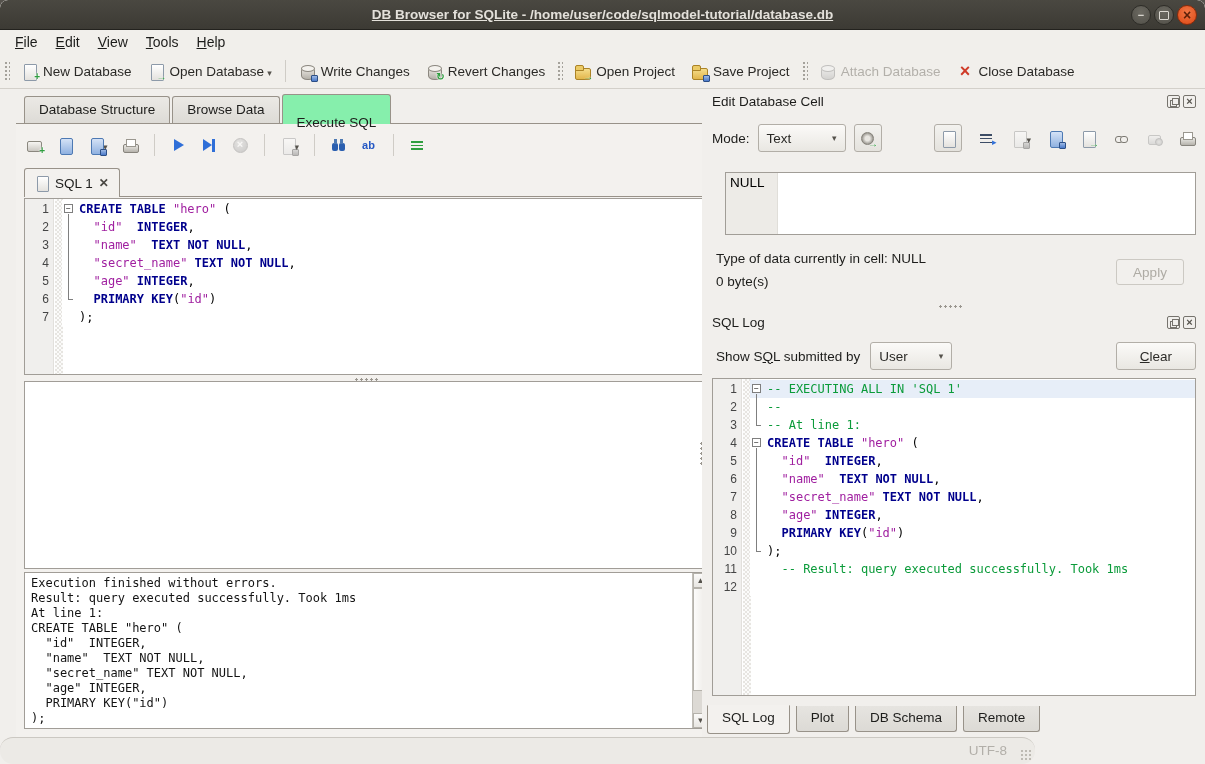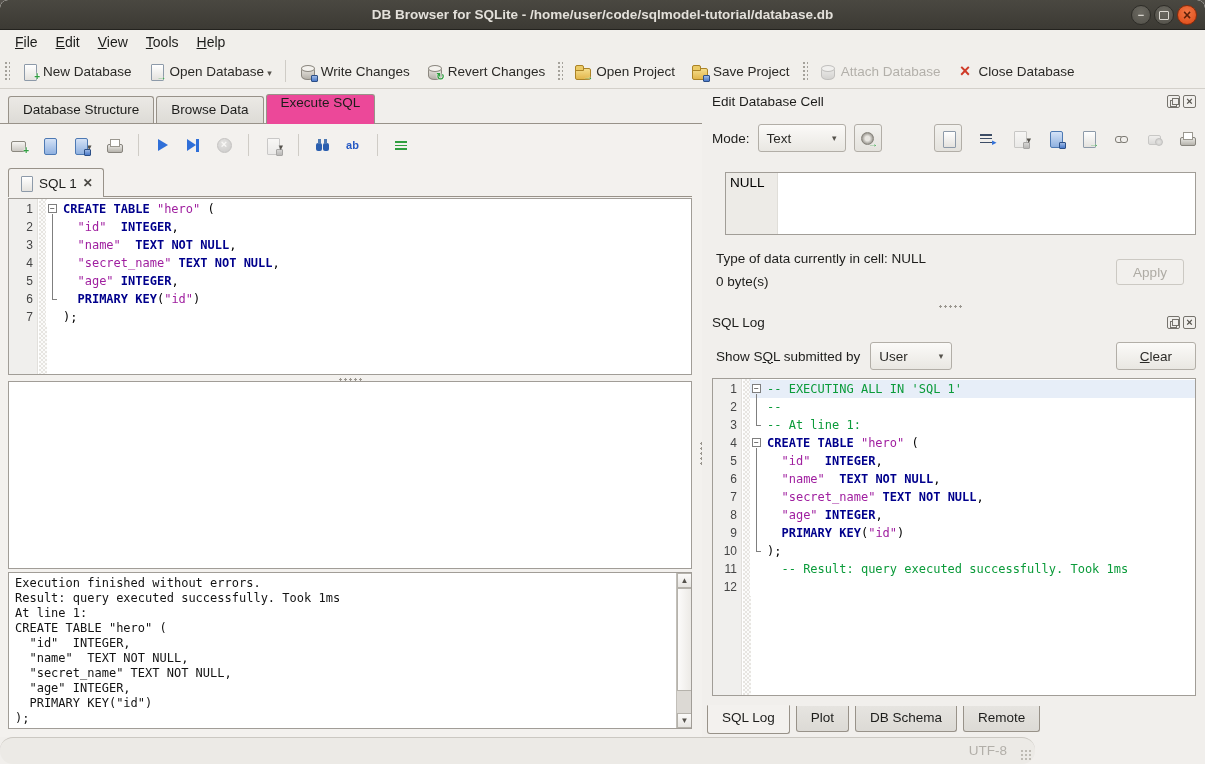--- a/index.html
+++ b/index.html
@@ -3,21 +3,21 @@
 <meta charset="utf-8">
 <style>
   * { margin:0; padding:0; box-sizing:border-box; }
   html,body { width:1205px; height:764px; background:#55524c; font-family:"Liberation Sans",sans-serif; }
   #window { position:relative; width:1205px; height:764px; background:#f1efec; overflow:hidden; border-radius:8px 8px 0 0; }
 
   
   #titlebar { position:absolute; left:0; top:0; width:1205px; height:30px;
     background:linear-gradient(#4a4841,#3c3a34); border-bottom:1px solid #23221e; border-radius:8px 8px 0 0; }
   #titlebar .title { position:absolute; left:0; right:0; top:0; height:30px; line-height:30px;
-    text-align:center; color:#e3e0da; font-weight:bold; font-size:13.5px; }
+    text-align:center; color:#e3e0da; font-weight:bold; font-size:13.5px;text-decoration:underline; }
   .winbtns { position:absolute; right:8px; top:5px; display:flex; gap:3px; }
   .winbtn { width:20px; height:20px; border-radius:50%; position:relative;
     background:radial-gradient(circle at 50% 35%, #6b6961, #514f48); border:1px solid #2e2d28; }
   .winbtn.close { background:radial-gradient(circle at 50% 35%, #f07746, #dd4814); border-color:#8c2c0b; }
   .winbtn::after { position:absolute; left:0; right:0; top:0; bottom:0; display:flex; align-items:center; justify-content:center;
     color:#dcd9d2; font-size:11px; font-weight:bold; }
   .winbtn.min::after { content:"\2212"; margin-top:-1px; }
   .winbtn.max::after { content:""; width:8px; height:7px; border:1.5px solid #dcd9d2; margin:auto; border-radius:1px; }
   .winbtn.close::after { content:"\00d7"; color:#5d2008; font-size:14px; margin-top:-1px; }
 
@@ -87,26 +87,26 @@
   .ic.nullic::before { content:""; position:absolute; left:2px; top:5px; width:11px; height:8px;
     background:linear-gradient(#f0eeea,#c4c1ba); border:1px solid #9a978f; border-radius:2px; }
   .ic.nullic::after { content:""; position:absolute; right:0px; bottom:1px; width:6px; height:6px; border-radius:50%;
     background:radial-gradient(#d8d5cf,#a3a099); border:1px solid #8b887f; }
   .ic.xred::before { content:"\00d7"; position:absolute; left:0; top:-2px; width:17px; text-align:center;
     color:#cf3a27; font-weight:bold; font-size:18px; }
   .g-green { color:#2f9e3f; }
   .bdg.sq { width:7px; height:7px; background:linear-gradient(#9db9e4,#4a79c9); border:1px solid #2c4f86; border-radius:1px; }
 
   
-  #left { position:absolute; left:0; top:89px; width:702px; height:648px; }
+  #left { position:absolute; left:16px; top:89px; width:702px; height:648px; }
   .tabbar { position:absolute; left:0; top:6px; right:0; height:29px; display:flex; align-items:flex-end;
     padding-left:8px; border-bottom:1px solid #989289; }
   .mtab { padding:5px 14px 6px; font-size:13.5px; color:#1d1d1b; background:linear-gradient(#ebe9e5,#dddbd6);
     border:1px solid #989289; border-bottom:none; border-radius:3px 3px 0 0; margin-right:2px; height:27px; }
-  .mtab.active { background:#ec4899; height:30px; padding-top:0; margin-bottom:-1px; z-index:2; }
+  .mtab.active { background:#86efac; height:30px; padding-top:20px; margin-bottom:-1px; z-index:2; }
   .page { position:absolute; left:0; top:35px; right:0; bottom:0; background:#f3f1ee; }
 
   
   .sqlbar { position:absolute; left:10px; top:7px; height:28px; display:flex; align-items:center; gap:14px; }
   .sqlbar .tb-sep { margin:0 1px; }
 
   
   .subtabs { position:absolute; left:8px; top:42px; right:10px; height:31px; display:flex; align-items:flex-end;
     border-bottom:1px solid #989289; }
   .stab { display:flex; align-items:center; gap:6px; height:29px; padding:0 10px; background:#f3f1ee;

